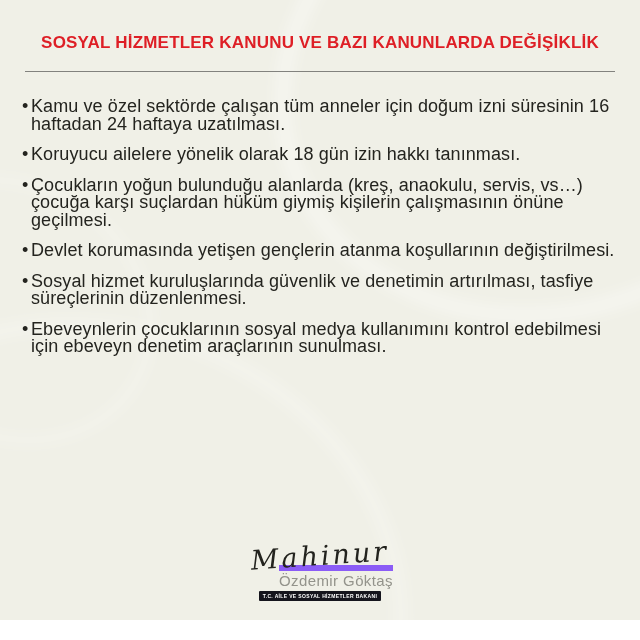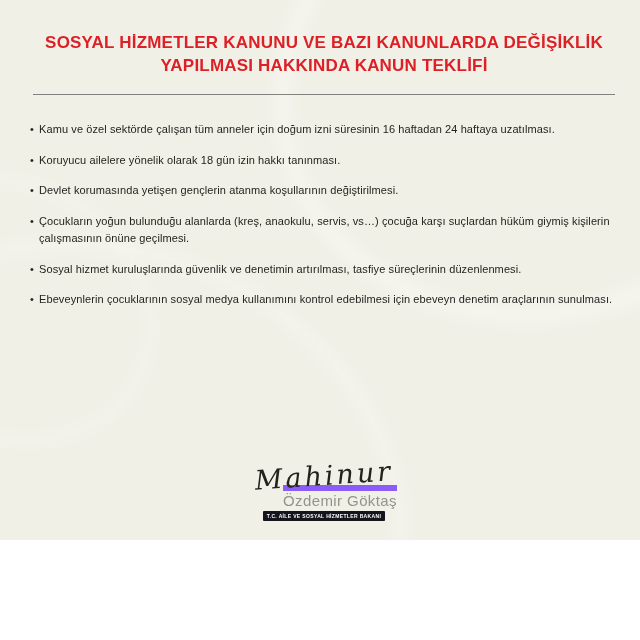--- a/index.html
+++ b/index.html
@@ -4,24 +4,23 @@
 <style>
   * { margin: 0; padding: 0; box-sizing: border-box; }
 
   html, body {
     width: 640px; height: 640px;
     font-family: "Liberation Sans", sans-serif;
   }
 
   .page {
     position: relative;
-    width: 640px; height: 540px;
+    width: 640px; height: 620px;
     background-color: var(--bg, #f0f0e7);
     overflow: hidden;
-    padding-left: 8px;
   }
 
   
   .swirl {
     position: absolute;
     border-radius: 50%;
     border: 18px solid rgba(255,255,255,0.30);
     filter: blur(6px);
     pointer-events: none;
   }
@@ -51,21 +50,21 @@
   }
 
   .bullet-list {
     list-style: none;
     margin: 26px 24px 0 22px;
   }
   .bullet-list li {
     position: relative;
     padding-left: 9px;
     color: var(--body, #24241f);
-    font-size: 11px;
+    font-size: 18px;
     line-height: 17.5px;
     margin-bottom: 13px;
     letter-spacing: 0.1px;
   }
   .bullet-list li::before {
     content: "\2022";
     position: absolute;
     left: 0; top: 0;
     color: var(--body, #24241f);
   }
@@ -117,31 +116,30 @@
 <div class="page" style="--bg: #f0f0e7; --title: #de1f26; --body: #24241f;">
   <div class="swirl swirl-1"></div>
   <div class="swirl swirl-2"></div>
   <div class="swirl swirl-3"></div>
 
   <div class="content">
 
     <div class="header">
       <h1 style="font-size:17px;">
         <span class="title-line">SOSYAL HİZMETLER KANUNU VE BAZI KANUNLARDA DEĞİŞİKLİK</span>
-        <span class="title-line">YAPILMASI HAKKINDA KANUN TEKLİFİ</span>
       </h1>
     </div>
 
     <hr class="divider">
 
     <ul class="bullet-list">
       <li>Kamu ve özel sektörde çalışan tüm anneler için doğum izni süresinin 16 haftadan 24 haftaya uzatılması.</li>
       <li>Koruyucu ailelere yönelik olarak 18 gün izin hakkı tanınması.</li>
+      <li>Çocukların yoğun bulunduğu alanlarda (kreş, anaokulu, servis, vs…) çocuğa karşı suçlardan hüküm giymiş kişilerin çalışmasının önüne geçilmesi.</li>
       <li>Devlet korumasında yetişen gençlerin atanma koşullarının değiştirilmesi.</li>
-      <li>Çocukların yoğun bulunduğu alanlarda (kreş, anaokulu, servis, vs…) çocuğa karşı suçlardan hüküm giymiş kişilerin çalışmasının önüne geçilmesi.</li>
       <li>Sosyal hizmet kuruluşlarında güvenlik ve denetimin artırılması, tasfiye süreçlerinin düzenlenmesi.</li>
       <li>Ebeveynlerin çocuklarının sosyal medya kullanımını kontrol edebilmesi için ebeveyn denetim araçlarının sunulması.</li>
     </ul>
 
     <div class="signature">
       <div class="sig-inner">
         <span class="script-name">Mahinur</span>
         <span class="full-name">Özdemir Göktaş</span>
         <span class="title-badge">T.C. AİLE VE SOSYAL HİZMETLER BAKANI</span>
       </div>

